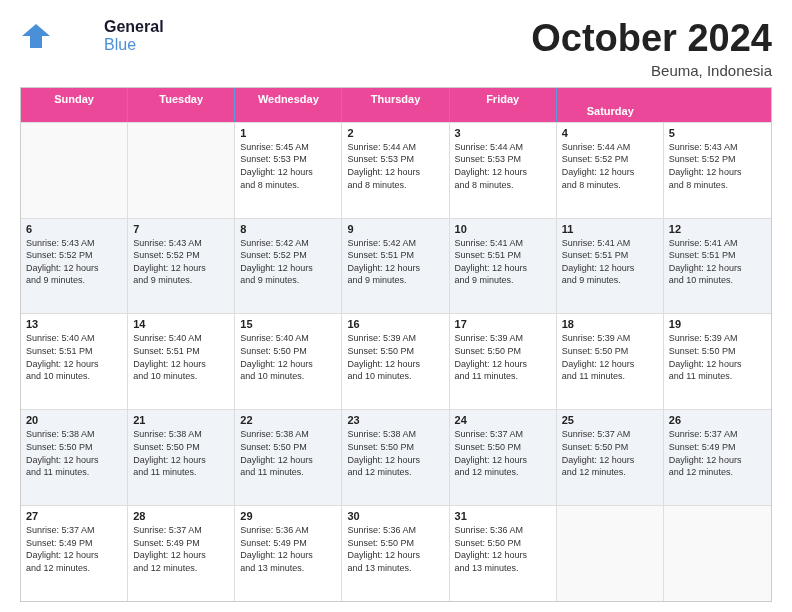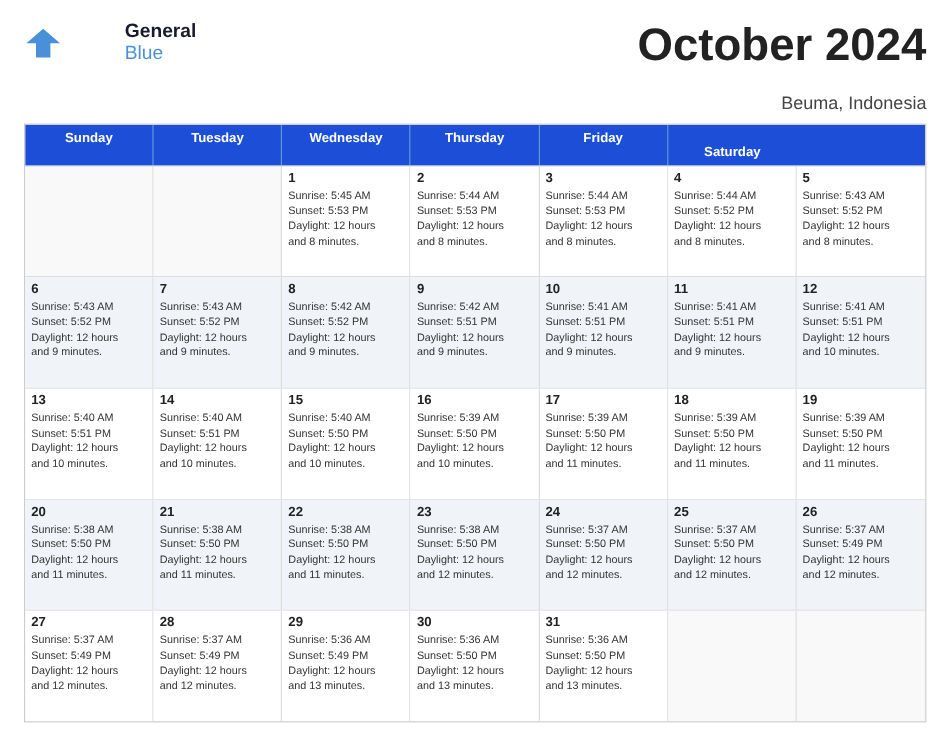--- a/index.html
+++ b/index.html
@@ -29,34 +29,34 @@
     .month-title {
       font-size: 38px;
       font-weight: bold;
       color: #222;
       line-height: 1.1;
       margin-left: 36px;
     }
     .subtitle {
       font-size: 15px;
       color: #444;
-      margin-top: 18px;
+      margin-top: 2px;
       text-align: right;
     }
     .calendar {
       flex: 1;
       display: flex;
       flex-direction: column;
       border: 1px solid #ccc;
       overflow: hidden;
     }
     .cal-header {
       display: grid;
       grid-template-columns: repeat(7, 1fr);
-      background: #1d4ed8;
+      background: #ec4899;
     }
     .cal-header-cell {
       color: #fff;
       font-size: 11px;
       font-weight: bold;
       text-align: center;
       padding: 5px 2px;
       border-right: 1px solid #5a9ad9;
     }
     .cal-header-cell:last-child {

